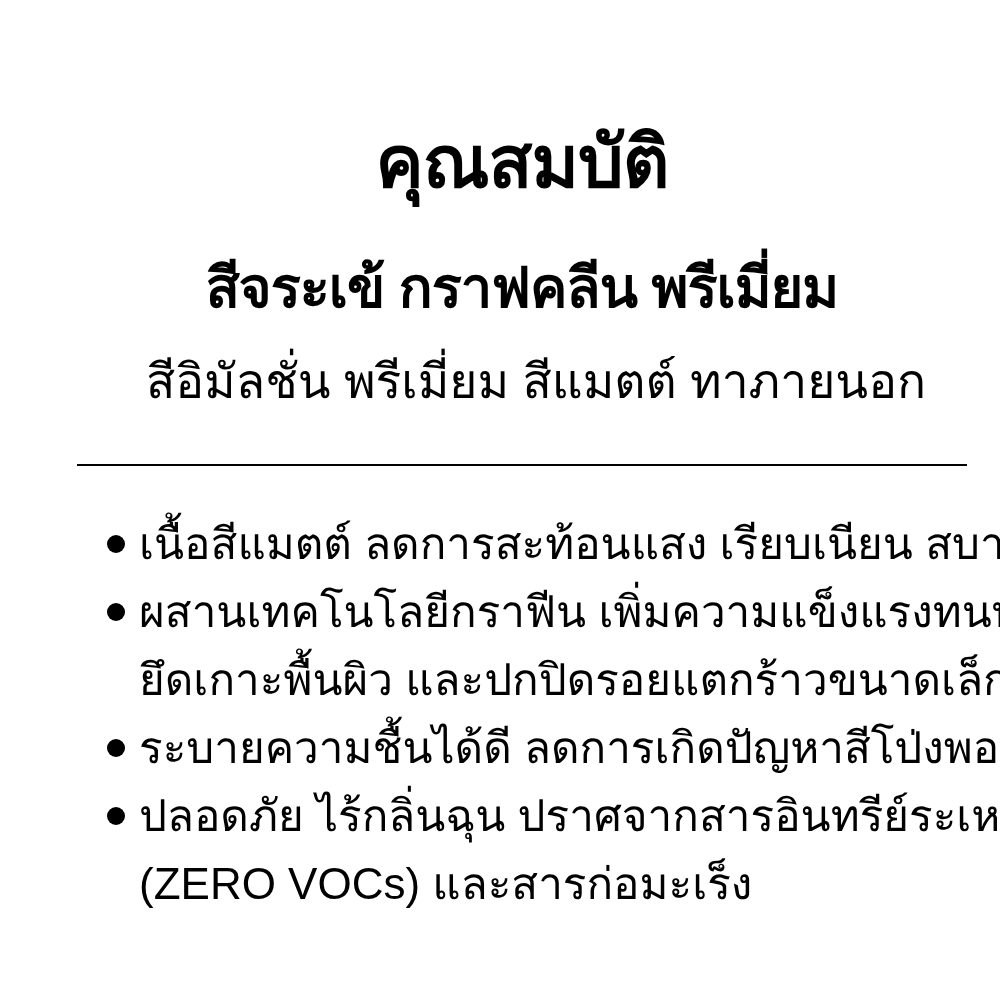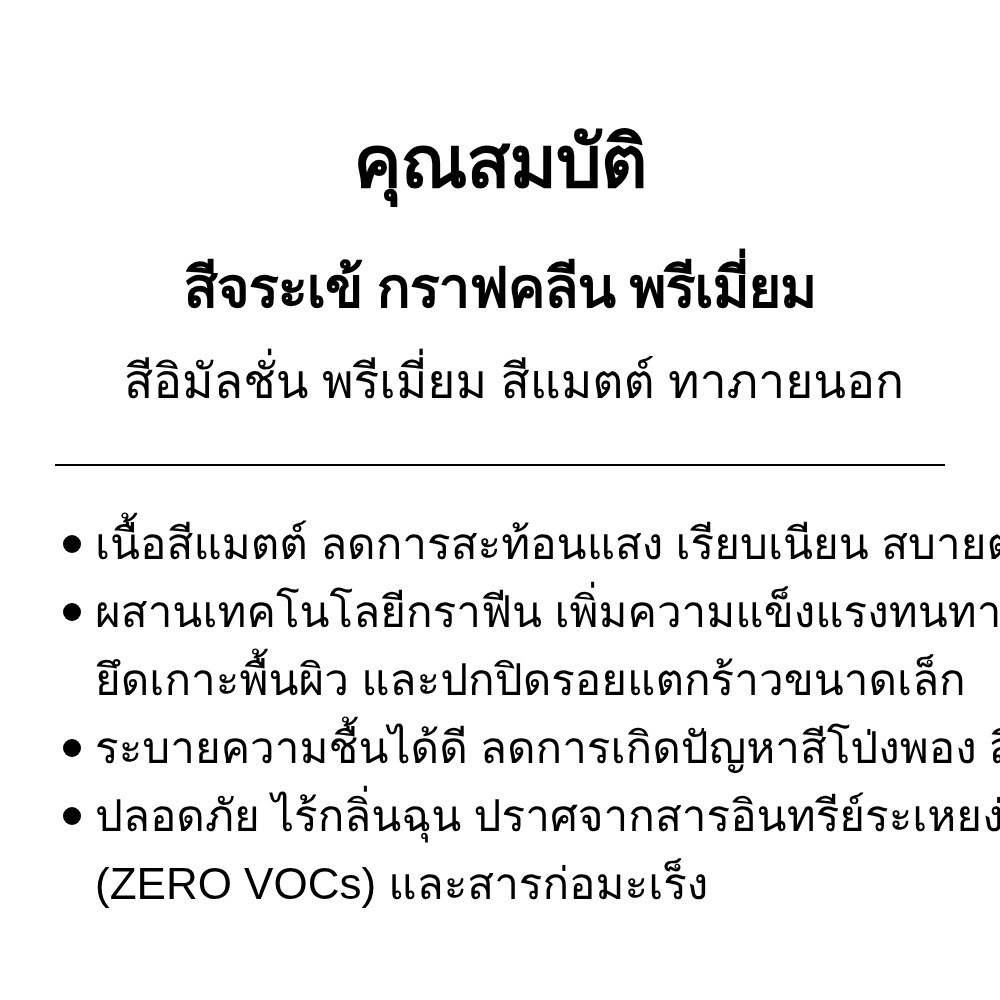--- a/index.html
+++ b/index.html
@@ -10,20 +10,21 @@
 
   .page {
     position: relative;
     width: 1000px;
     height: 925px;
     margin: 0 auto;
     background: #ffffff;
     color: #000000;
     font-family: "Liberation Sans", "DejaVu Sans", sans-serif;
     overflow: hidden;
+    padding-left: 44px;
   }
 
   .header {
     text-align: center;
   }
 
   .page-title {
     padding-top: 112px;
     font-size: 72px;
     line-height: 100px;

